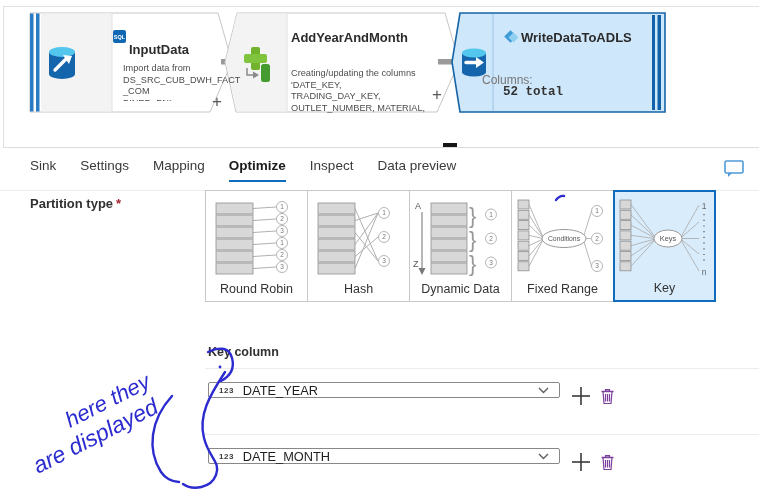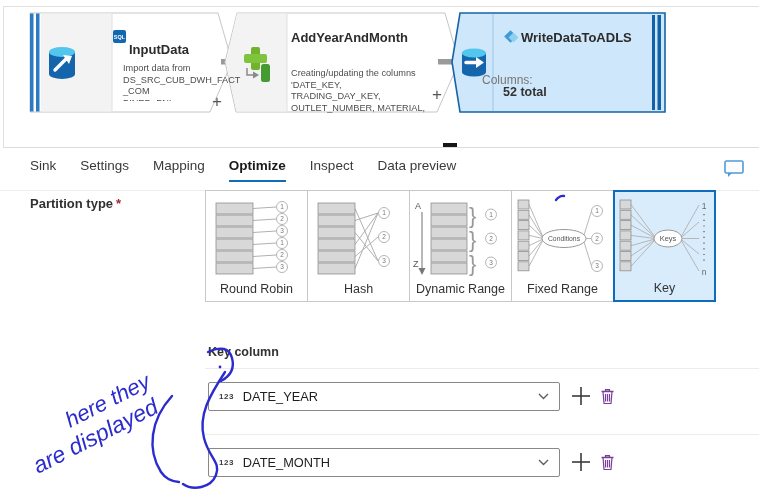--- a/index.html
+++ b/index.html
@@ -23,21 +23,21 @@
   .tab.active::after{content:"";position:absolute;left:0;right:0;bottom:0;height:2.5px;background:#0f6cbd;}
   .tabs-divider{left:0;top:190px;width:759px;height:1px;background:#ededed;}
   
   .field-label{font-size:13px;font-weight:700;color:#323130;}
   .req{color:#a4262c;padding-left:3px;font-weight:700;}
   .pbox{position:absolute;top:190px;width:103px;height:112px;border:1px solid #c8c8c8;background:#fff;box-sizing:border-box;}
   .pbox.selected{border:2px solid #0f6cbd;background:#d9ecfb;}
   .pbox-label{position:absolute;left:0;right:0;bottom:5px;text-align:center;font-size:12.5px;color:#333;}
   .col-header{font-size:12.5px;font-weight:700;color:#323130;}
   .row-sep{left:205px;width:554px;height:1px;background:#ececec;}
-  .dropdown{left:208px;width:352px;height:29px;border:1px solid #8a8886;border-radius:2px;
+  .dropdown{left:208px;width:352px;height:16px;border:1px solid #8a8886;border-radius:2px;
     background:#fff;box-sizing:border-box;display:flex;align-items:center;cursor:pointer;}
   .type-badge{font-size:8px;font-weight:700;color:#3b3b3b;letter-spacing:.5px;margin:0 9px 0 10px;}
   .dd-value{font-size:12.8px;color:#201f1e;flex:1;}
   .dd-chevron{margin-right:10px;display:flex;}
   .icon-btn{position:absolute;width:22px;height:22px;display:flex;align-items:center;justify-content:center;cursor:pointer;}
   svg text{font-family:"Liberation Sans",sans-serif;}
   .ink-layer{pointer-events:none;}
 </style>
 </head>
 <body>
@@ -111,21 +111,21 @@
   <div class="abs node-desc" style="left:291px;top:68px;width:158px;height:47px;">Creating/updating the columns
 'DATE_KEY,
 TRADING_DAY_KEY,
 OUTLET_NUMBER, MATERIAL,
 SALES_...</div>
   <div class="abs node-title" style="left:291px;top:30px;">AddYearAndMonth</div>
   <div class="abs plus-glyph" style="left:432px;top:86px;">+</div>
 
   <div class="abs node-title" style="left:521px;top:30px;">WriteDataToADLS</div>
   <div class="abs muted" style="left:482px;top:73px;font-size:12px;">Columns:</div>
-  <div class="abs" style="left:503px;top:85px;font-size:12.5px;font-weight:700;color:#333;">52 total</div>
+  <div class="abs" style="left:503px;top:85px;font-size:12.5px;font-weight:700;color:#333;font-family:Liberation Mono, monospace;">52 total</div>
 
   <div class="abs scroll-dash"></div>
 
   <div class="abs tabs">
     <div class="tab">Sink</div>
     <div class="tab">Settings</div>
     <div class="tab">Mapping</div>
     <div class="tab active">Optimize</div>
     <div class="tab">Inspect</div>
     <div class="tab">Data preview</div>
@@ -234,21 +234,21 @@
         <circle cx="79" cy="17.5" r="5.5"></circle>
           <circle cx="79" cy="41.5" r="5.5"></circle>
           <circle cx="79" cy="65.5" r="5.5"></circle>
       </g>
       <g font-size="6.5" fill="#777" text-anchor="middle">
         <text x="79" y="19.8">1</text>
         <text x="79" y="43.8">2</text>
         <text x="79" y="67.8">3</text>
       </g>
     </svg>
-    <div class="pbox-label">Dynamic Range</div>
+    <div class="pbox-label">Dynamic Data</div>
   </div>
 
   <div class="pbox" style="left:511px;">
     <svg style="position:absolute;left:2px;top:6px;" width="99" height="84">
       <g stroke="#b0b0b0" stroke-width="0.9">
         <line x1="15" y1="7.5" x2="29" y2="40"></line>
           <line x1="15" y1="17.8" x2="29" y2="40.5"></line>
         <line x1="15" y1="28.1" x2="29" y2="41"></line>
           <line x1="15" y1="38.4" x2="29" y2="41.5"></line>
         <line x1="15" y1="48.7" x2="29" y2="42"></line>

